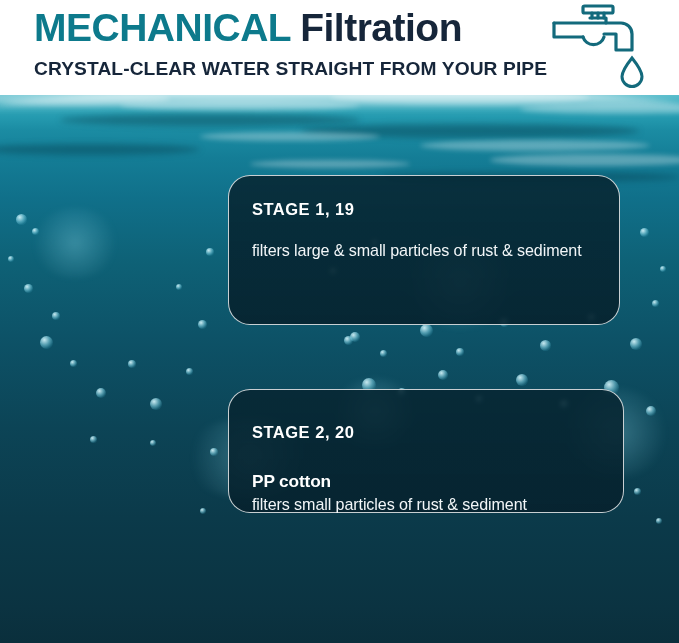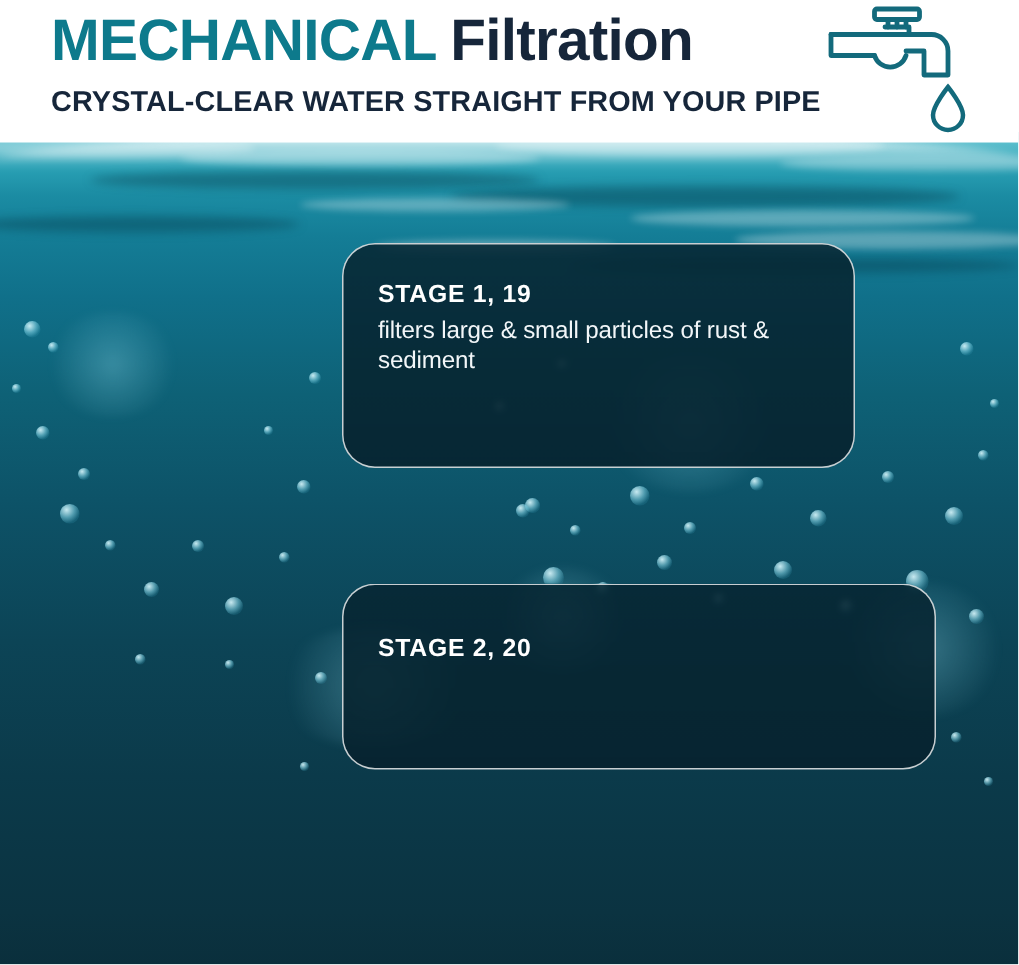--- a/index.html
+++ b/index.html
@@ -146,21 +146,21 @@
   
   .card {
     position:absolute;
     border:1.6px solid rgba(255,255,255,0.78);
     border-radius:22px;
     background:linear-gradient(to bottom,
       rgba(7,38,50,0.87), rgba(6,34,46,0.90));
     backdrop-filter:blur(2px);
     z-index:25;
   }
-  #card-1 { left:228px; top:162px; width:342px; height:150px; }
+  #card-1 { left:228px; top:175px; width:392px; height:150px; }
   #card-2 { left:228px; top:389px; width:396px; height:124px; }
 
   .card-inner { position:absolute; left:23px; right:18px; }
   #card-1 .card-inner { top:24px; }
   #card-2 .card-inner { top:33px; }
 
   .stage-label {
     color:#ffffff;
     font-size:16.5px;
     font-weight:bold;
@@ -175,21 +175,21 @@
     letter-spacing:-0.15px;
   }
   .detail {
     color:#f2f6f8;
     font-size:16.1px;
     font-weight:normal;
     line-height:1.28;
     letter-spacing:-0.1px;
   }
   #card-1 .headline { margin-top:9px; }
-  #card-1 .detail   { margin-top:3px; }
+  #card-1 .detail   { margin-top:20px; }
   #card-2 .headline { margin-top:28px; }
   #card-2 .detail   { margin-top:1px; }
 </style>
 </head>
 <body>
 
 <div id="infographic">
 
   <div id="water">
     <div id="crest"></div>
@@ -289,16 +289,18 @@
   <div id="card-1" class="card">
     <div class="card-inner">
       <div class="stage-label">STAGE 1, 19</div>
       <div class="detail">filters large &amp; small particles of rust &amp; sediment</div>
     </div>
   </div>
 
   <div id="card-2" class="card">
     <div class="card-inner">
       <div class="stage-label">STAGE 2, 20</div>
+      <div class="headline">PP cotton</div>
+      <div class="detail">filters small particles of rust &amp; sediment</div>
     </div>
   </div>
 
 </div>
 
 </body></html>

